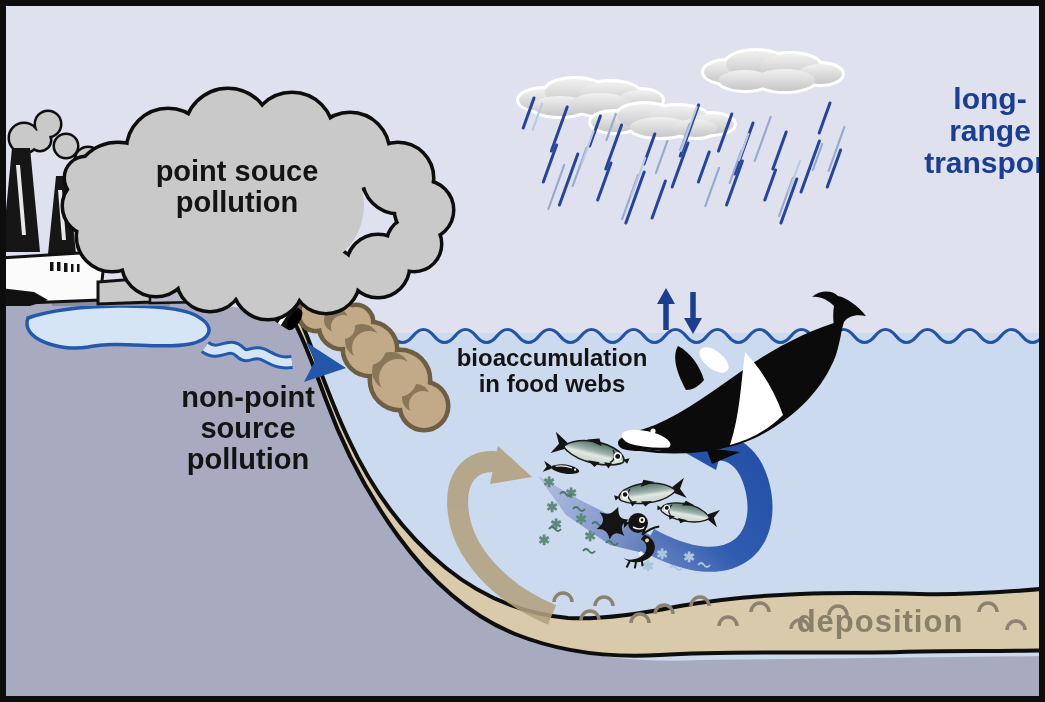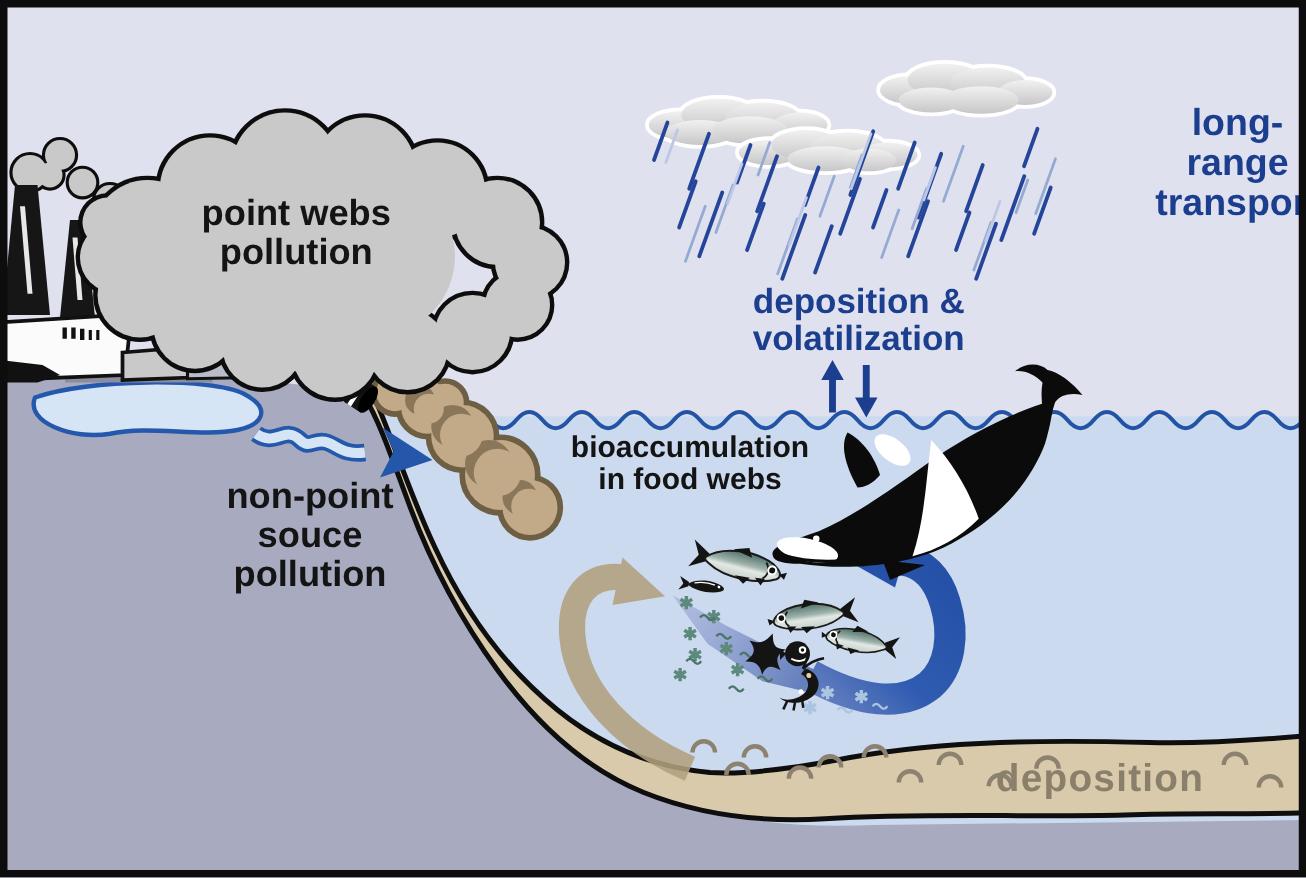--- a/index.html
+++ b/index.html
@@ -413,27 +413,25 @@
       <line x1="666" y1="330" x2="666" y2="301"></line>
       <polygon points="666,288 657,304 675,304" stroke="none"></polygon>
     </g>
     <g>
       <line x1="693" y1="292" x2="693" y2="321"></line>
       <polygon points="693,334 684,318 702,318" stroke="none"></polygon>
     </g>
   </g>
 </svg>
 
-<div class="lbl black" id="lbl-point">point webs
+<div class="lbl black" id="lbl-point">point souce
 pollution</div>
 <div class="lbl navy" id="lbl-longrange">long-range
 transport</div>
-<div class="lbl navy" id="lbl-deposition">deposition &amp;
-volatilization</div>
 <div class="lbl black" id="lbl-bio">bioaccumulation
 in food webs</div>
 <div class="lbl black" id="lbl-nonpoint">non-point
-souce
+source
 pollution</div>
 <div class="lbl tanbrown" id="lbl-sediments">deposition</div>
 
 <div class="frame"></div>
 </div>
 
 </body></html>

